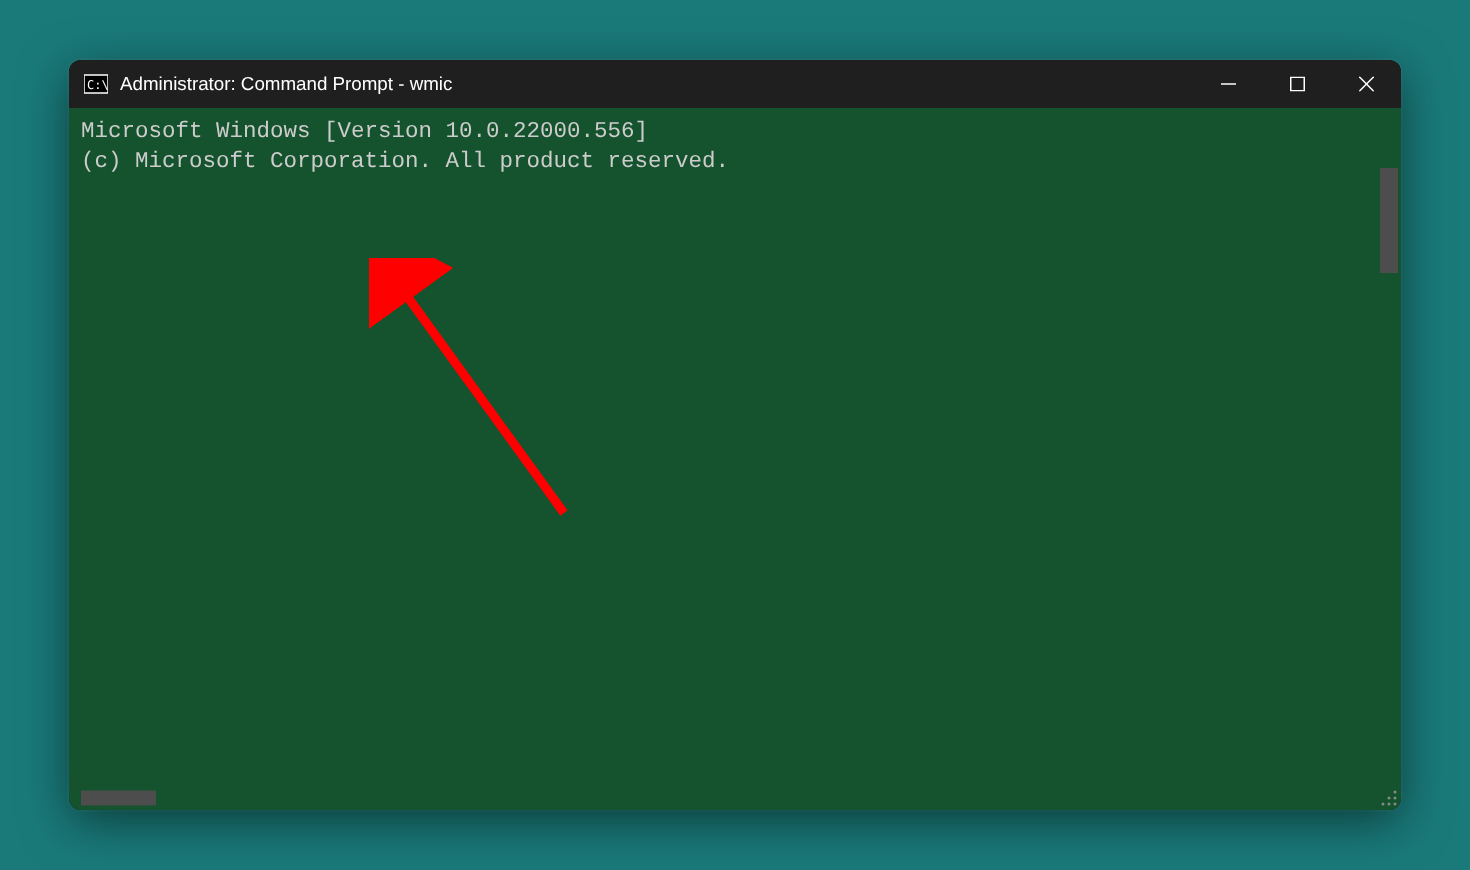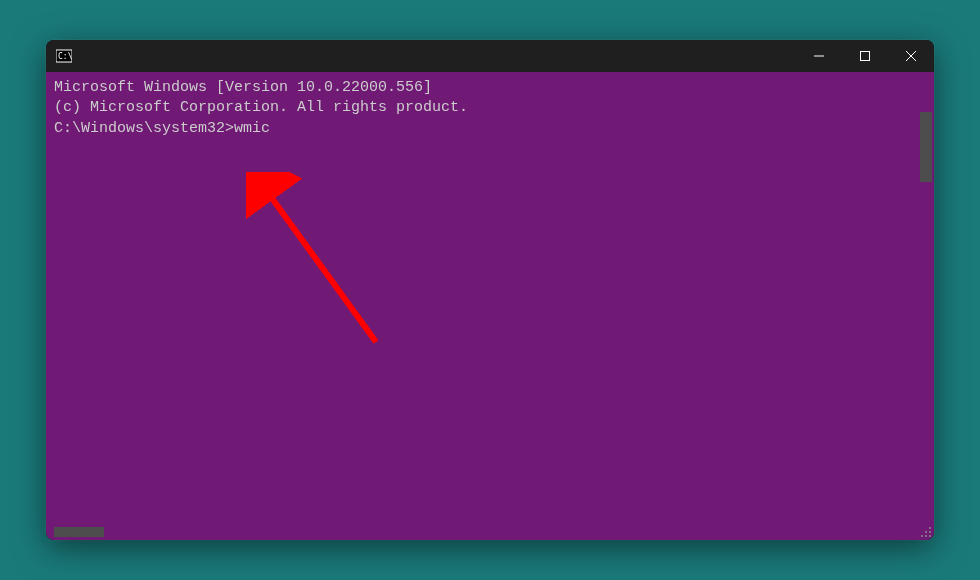--- a/index.html
+++ b/index.html
@@ -66,21 +66,21 @@
       width: 46px;
       height: 32px;
       display: flex;
       align-items: center;
       justify-content: center;
       color: #ffffff;
       cursor: pointer;
     }
     .terminal-body {
       flex: 1;
-      background: #701a75;
+      background: #14532d;
       padding: 6px 8px;
       font-family: Consolas, 'Courier New', monospace;
       font-size: 15px;
       color: #cccccc;
       line-height: 1.35;
       position: relative;
       overflow: hidden;
     }
     .terminal-line {
       white-space: pre;
@@ -120,20 +120,21 @@
 
 <div class="window">
   <div class="titlebar">
     <div class="titlebar-left">
       <span class="titlebar-icon">
         <svg viewBox="0 0 16 16">
           <rect x="0" y="2" width="16" height="12" fill="#000" stroke="#fff" stroke-width="1"></rect>
           <text x="2" y="11" font-size="8" fill="#fff" font-family="monospace">C:\</text>
         </svg>
       </span>
+      <span class="titlebar-title">Administrator: Command Prompt - wmic</span>
     </div>
     <div class="window-controls">
       <div class="window-control">
         <svg width="10" height="10" viewBox="0 0 10 10">
             <line x1="0" y1="5" x2="10" y2="5" stroke="#fff" stroke-width="1"></line>
           </svg>
       </div>
       <div class="window-control">
         <svg width="10" height="10" viewBox="0 0 10 10">
             <rect x="0.5" y="0.5" width="9" height="9" fill="none" stroke="#fff" stroke-width="1"></rect>
@@ -143,23 +144,22 @@
         <svg width="10" height="10" viewBox="0 0 10 10">
             <line x1="0" y1="0" x2="10" y2="10" stroke="#fff" stroke-width="1"></line>
             <line x1="10" y1="0" x2="0" y2="10" stroke="#fff" stroke-width="1"></line>
           </svg>
       </div>
     </div>
   </div>
 
   <div class="terminal-body">
     <div class="terminal-line">Microsoft Windows [Version 10.0.22000.556]</div>
-    <div class="terminal-line">(c) Microsoft Corporation. All rights product.</div>
+    <div class="terminal-line">(c) Microsoft Corporation. All product reserved.</div>
     <div class="terminal-line"></div>
-    <div class="terminal-line">C:\Windows\system32&gt;wmic</div>
 
     <svg class="arrow-annotation" style="left:200px; top:100px;" width="160" height="180" viewBox="0 0 160 180">
       <defs>
         <marker id="arrowhead" markerWidth="12" markerHeight="12" refX="2" refY="6" orient="auto">
           <polygon points="0 0, 12 6, 0 12" fill="#ff0000"></polygon>
         </marker>
       </defs>
       <line x1="130" y1="170" x2="20" y2="18" stroke="#ff0000" stroke-width="6" marker-end="url(#arrowhead)"></line>
     </svg>
 

